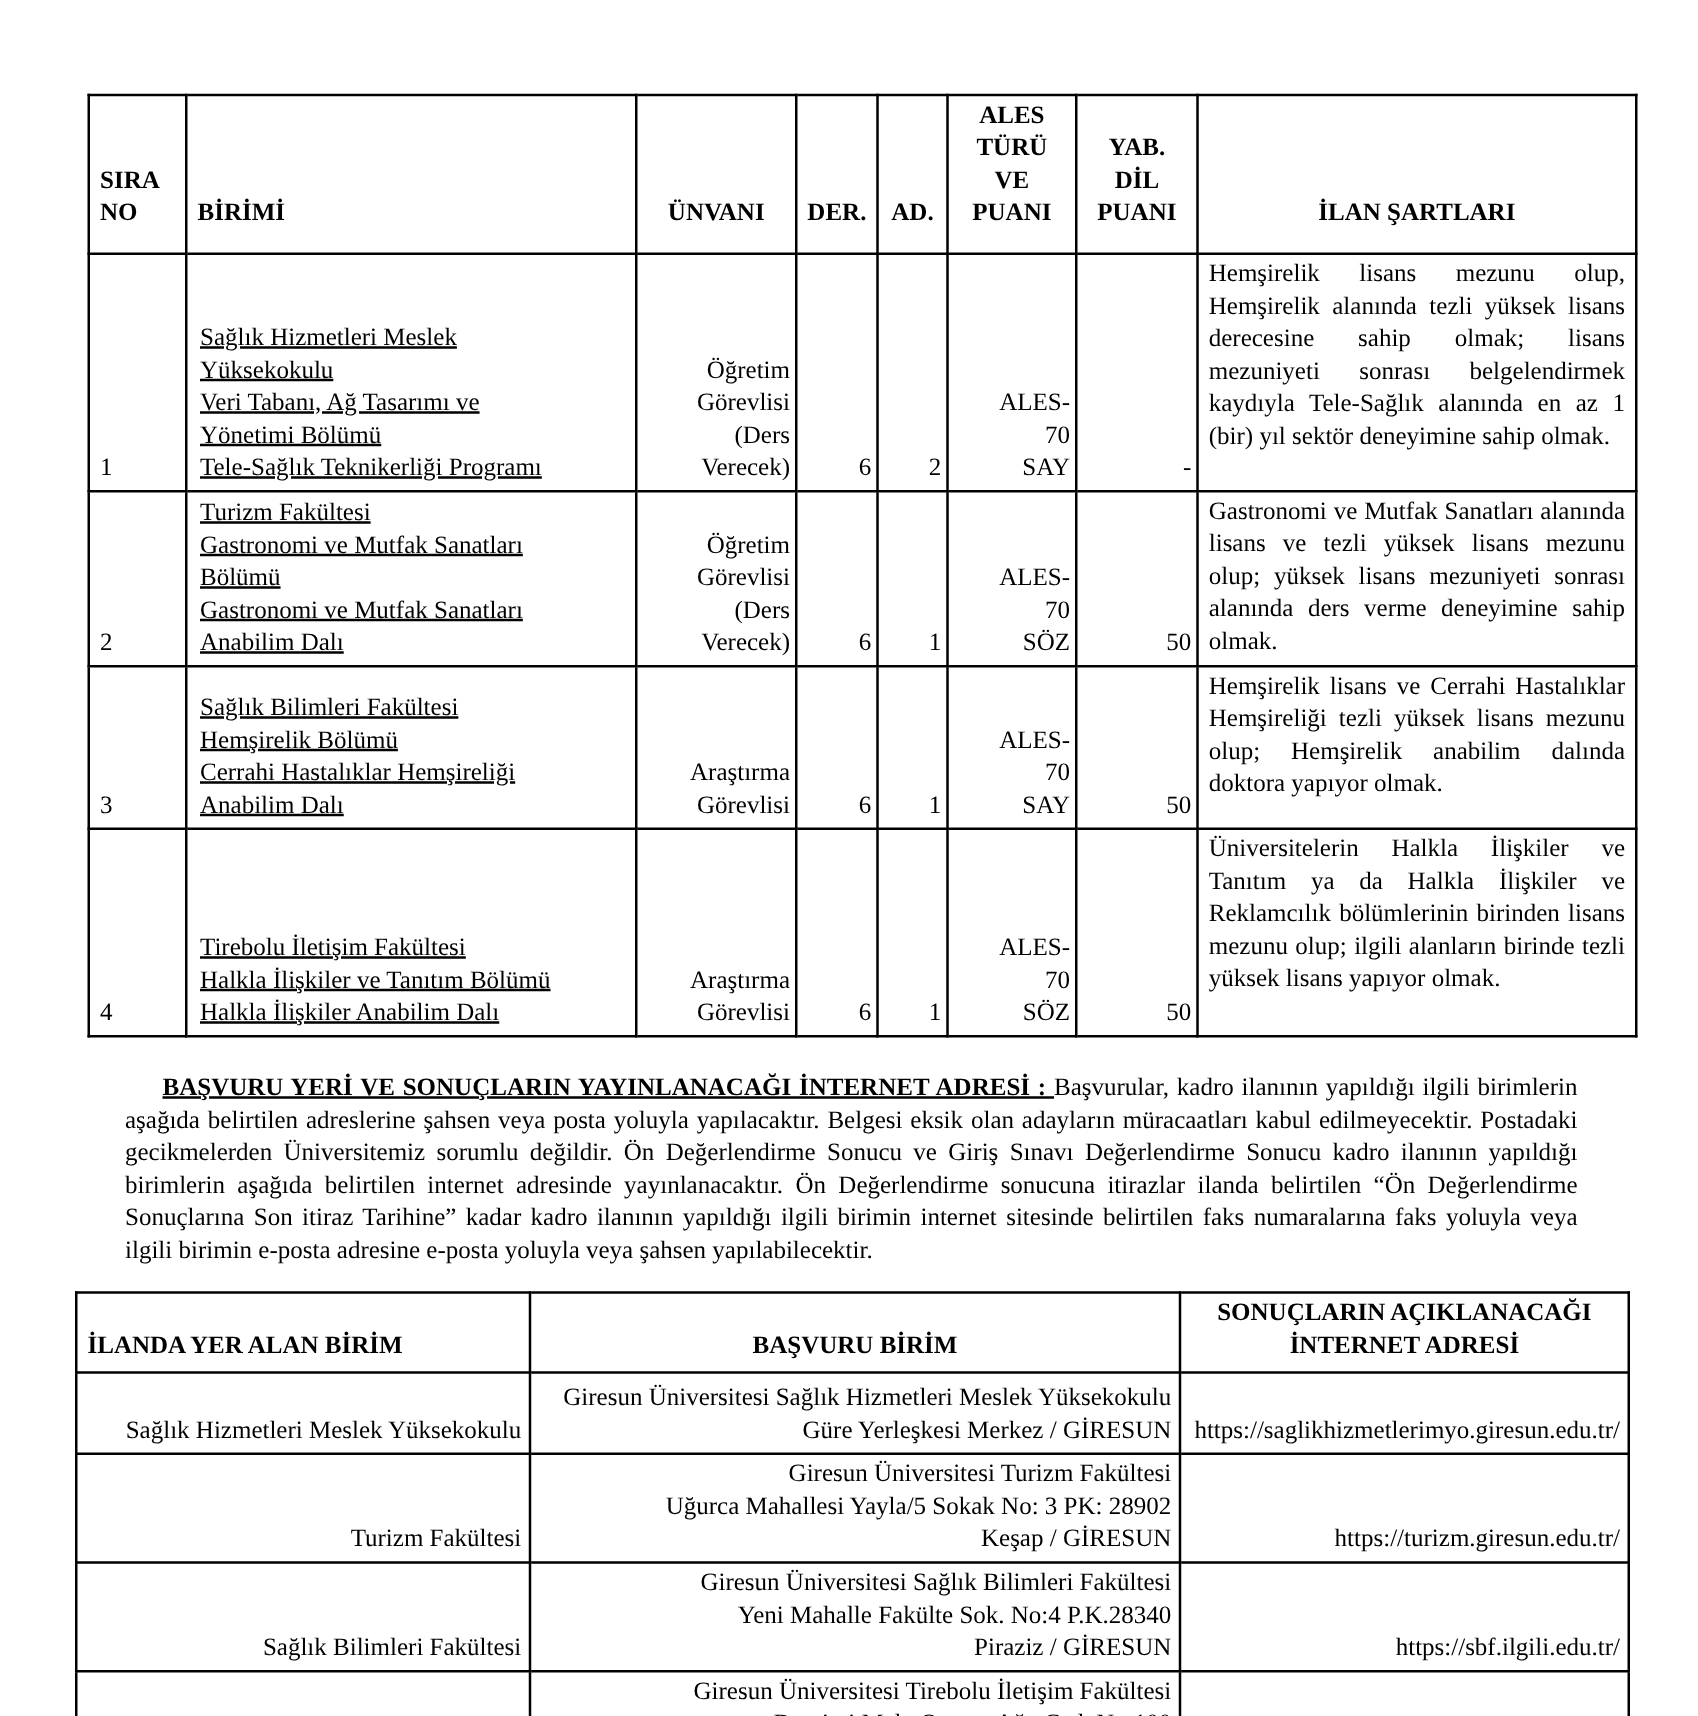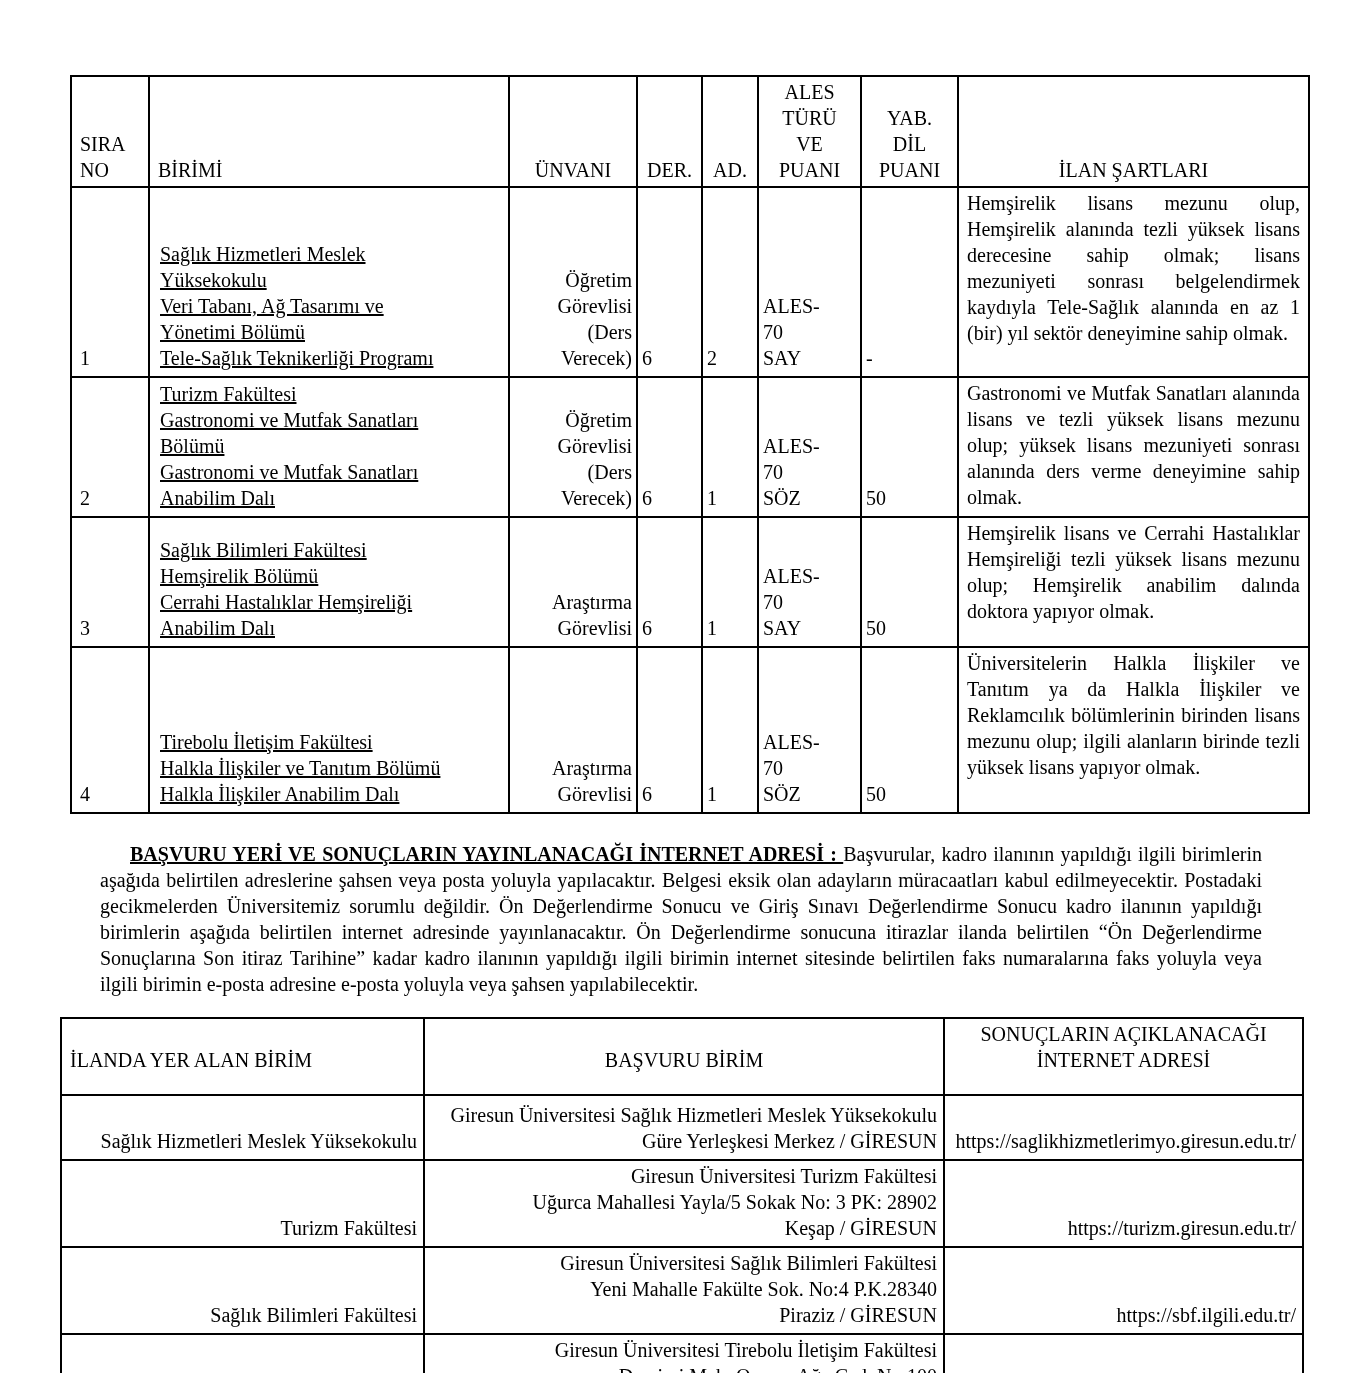--- a/index.html
+++ b/index.html
@@ -10,47 +10,47 @@
     font-size: 20px;
     line-height: 26px;
   }
   table { border-collapse: collapse; table-layout: fixed; }
   td, th { border: 2px solid #000; box-sizing: border-box; overflow: hidden; }
   .pre { white-space: pre-line; }
 
   
   .positions-table { margin: 75px 0 0 70px; width: 1240px; }
   .positions-table th {
-    font-weight: normal; vertical-align: bottom;
-    padding: 2px 4px 3px 4px; white-space: pre-line;
+    font-weight: bold; vertical-align: bottom;
+    padding: 2px 4px 19px 4px; white-space: pre-line;
   }
   .positions-table td { padding: 0 4px 5px 4px; }
   .h-left  { text-align: left; padding-left: 8px !important; border-radius: 14px; }
   .h-center{ text-align: center; }
   .c-sira   { vertical-align: bottom; text-align: left; padding-left: 8px !important; }
   .c-birimi { vertical-align: bottom; text-align: left; padding-left: 10px !important; text-decoration: underline; }
   .c-unvani { vertical-align: bottom; text-align: right; }
-  .c-num    { vertical-align: bottom; text-align: left; margin-left: 32px; }
+  .c-num    { vertical-align: bottom; text-align: right; margin-left: 32px; }
   .c-sartlar{
     vertical-align: top; text-align: justify;
     padding: 2px 8px 6px 8px !important;
   }
 
   
   .announce-para {
     margin: 27px 0 0 100px; width: 1162px;
     text-align: justify; text-indent: 30px;
   }
   .announce-heading { font-weight: bold; text-decoration: underline; }
 
   
   .application-table { margin: 20px 0 0 60px; width: 1242px; }
   .application-table th {
-    font-weight: normal; vertical-align: bottom;
-    padding: 2px 6px 21px 6px; white-space: pre-line;
+    font-weight: bold; vertical-align: bottom;
+    padding: 2px 6px 8px 6px; white-space: pre-line;
   }
   .application-table td {
     vertical-align: bottom; text-align: right;
     padding: 2px 6px 5px 8px;
   }
 </style>
 </head>
 <body>
 
 <table class="positions-table">

